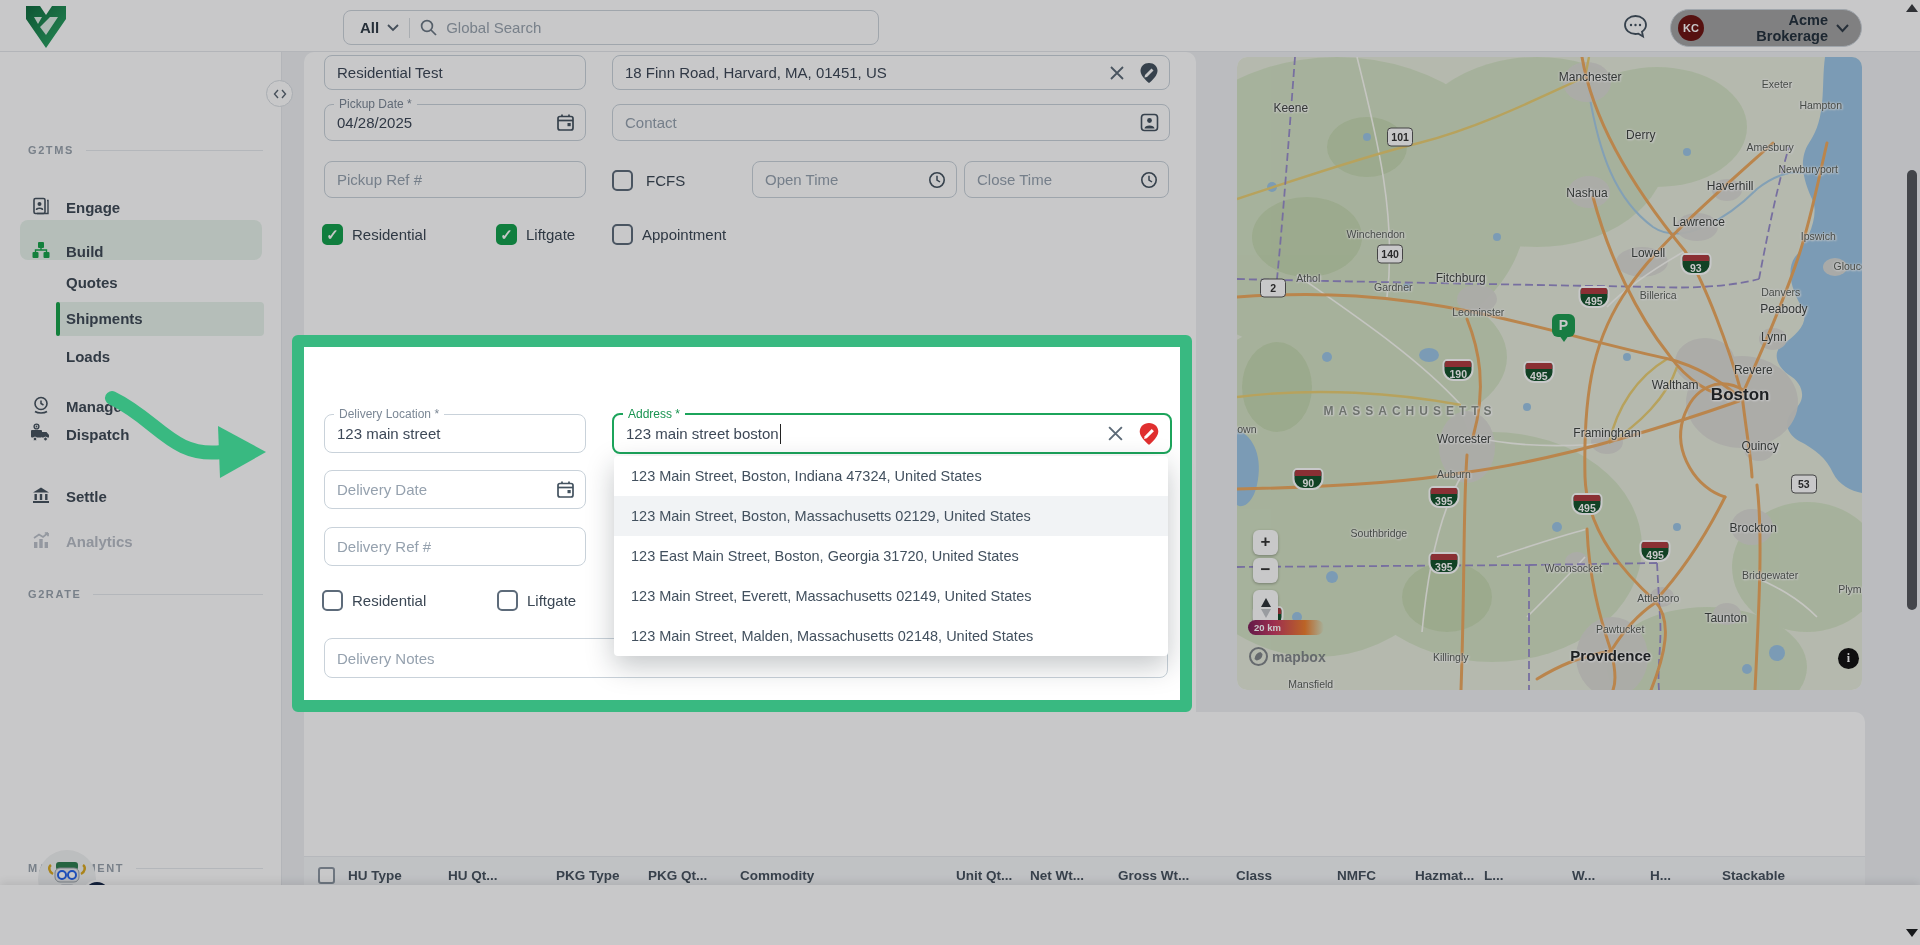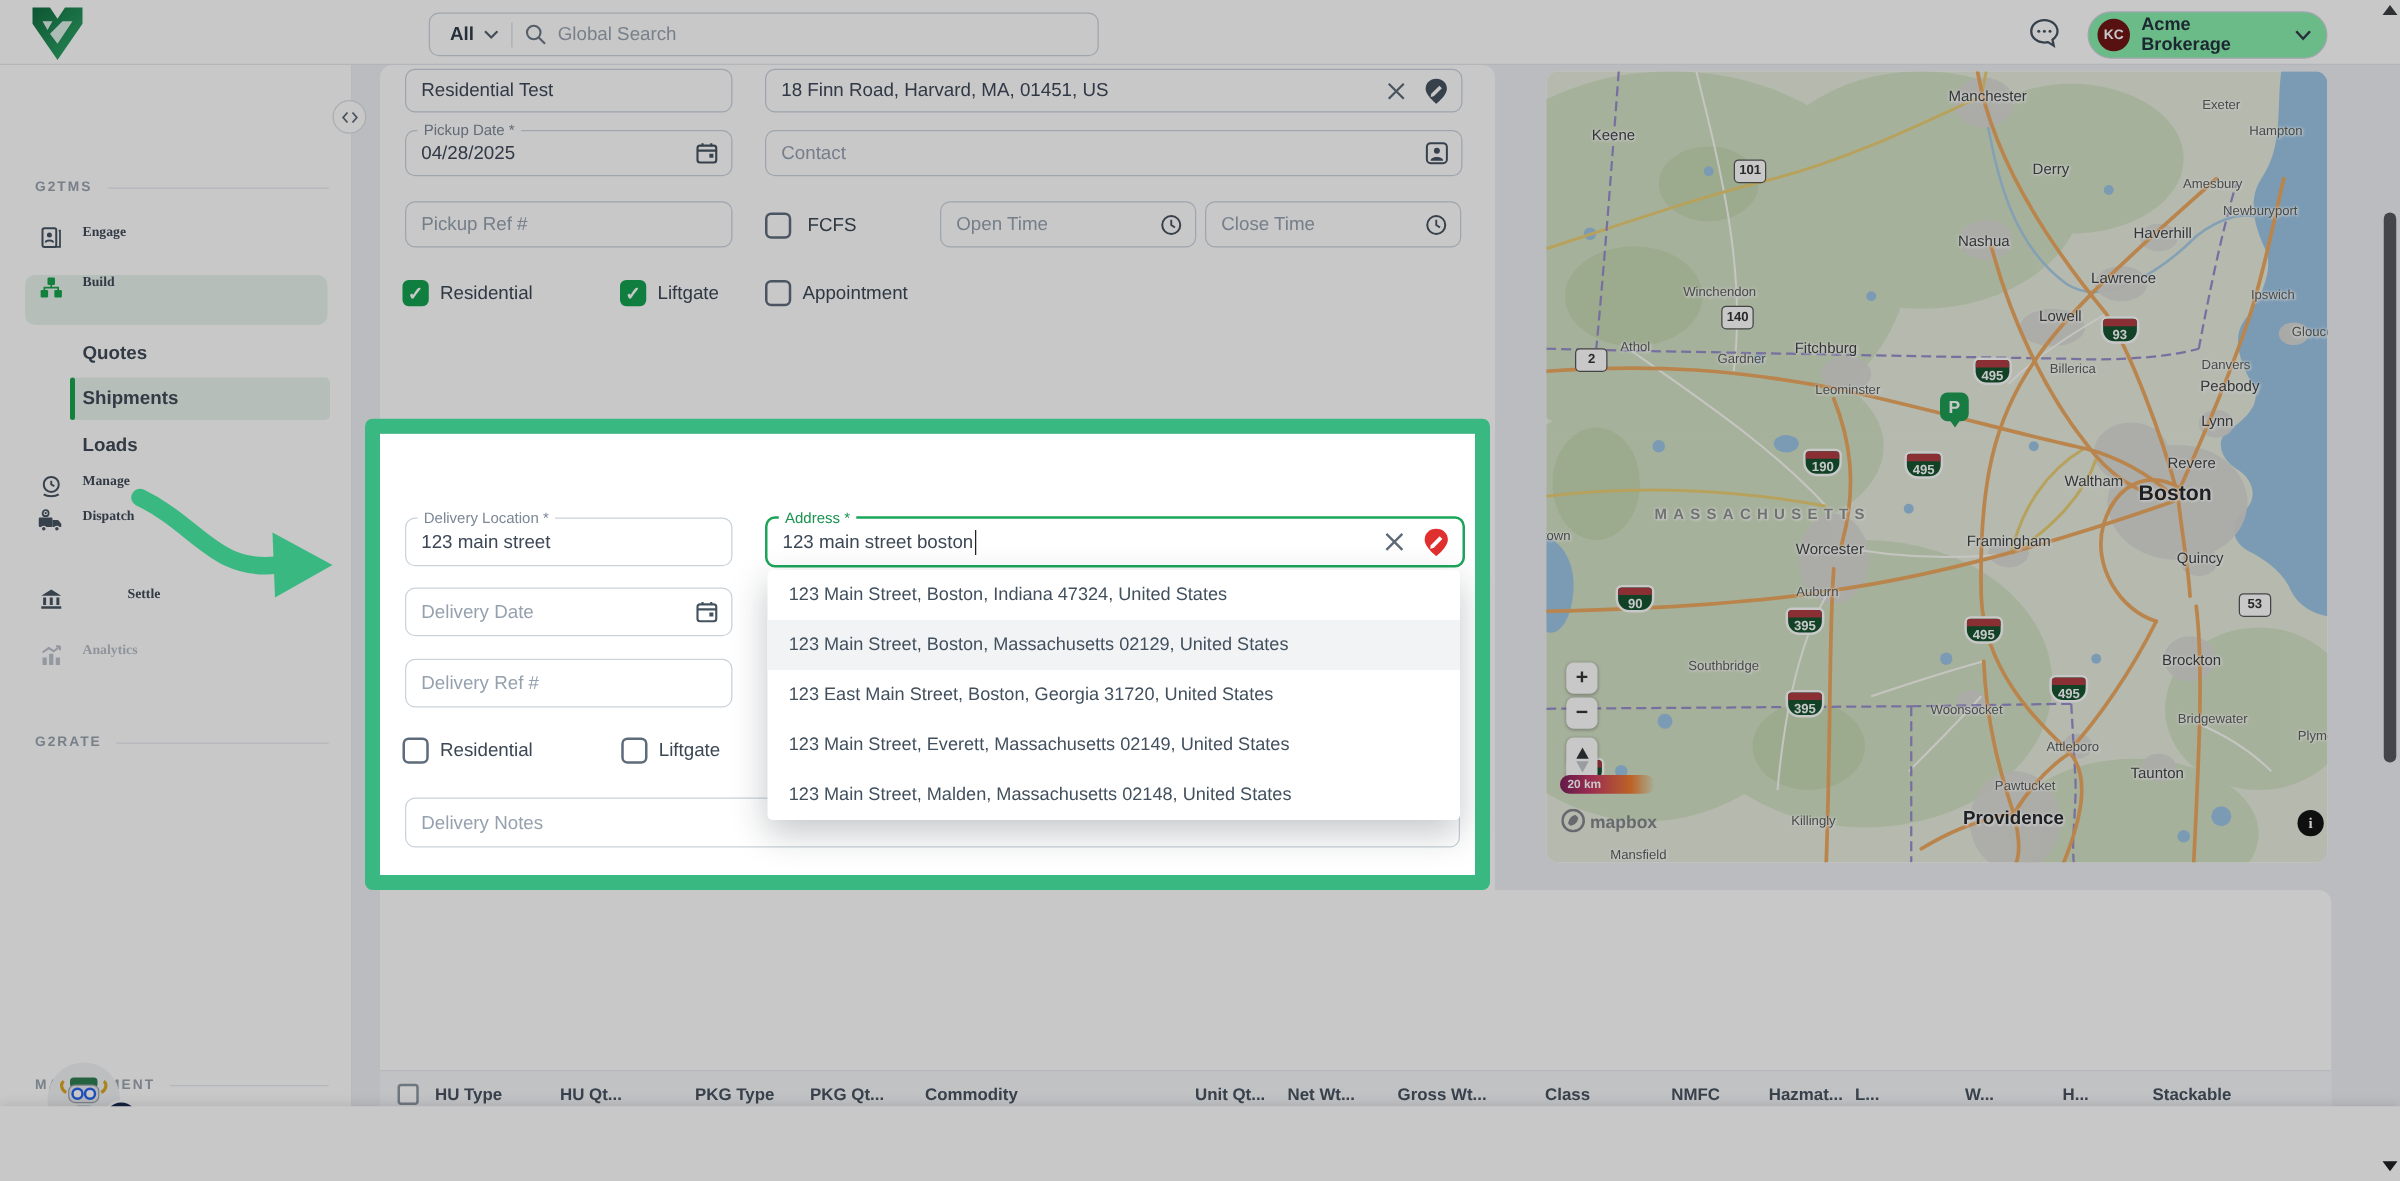--- a/index.html
+++ b/index.html
@@ -10,33 +10,33 @@
 
   
   #topbar { position:absolute; left:0; top:0; width:1920px; height:52px; background:#fff;
             border-bottom:1px solid #e4e7eb; z-index:10; }
   #searchbar { position:absolute; left:343px; top:10px; width:536px; height:35px; background:#fff;
                border:1px solid #ccd3da; border-radius:8px; display:flex; align-items:center; font-size:15px; }
   #searchbar .scope { padding:0 8px 0 16px; color:#2f3b46; font-weight:600;}
   #searchbar .divider { width:1px; height:20px; background:#d7dce1; margin:0 10px; }
   #searchbar .ph { color:#98a3ae; margin-left:9px;}
   #acct-pill { position:absolute; left:1670px; top:9px; width:192px; height:38px; border:1px solid #ccd3da;
-               border-radius:19px; background:#86efac; display:flex; align-items:center; padding:0 12px 0 7px; }
+               border-radius:19px; background:#a3a3a3; display:flex; align-items:center; padding:0 12px 0 7px;text-align:right; }
   #acct-avatar { width:26px; height:26px; border-radius:50%; background:#6d1412; color:#fff; font-size:11px;
                  font-weight:bold; display:flex; align-items:center; justify-content:center; }
   #acct-name { font-size:14.5px; font-weight:700; color:#23303c; margin:0 8px 0 9px; flex:1; }
 
   
   #sidebar { position:absolute; left:0; top:52px; width:282px; height:893px; background:#fff;
              border-right:1px solid #e4e7eb; z-index:5; }
   .sect-hd { position:absolute; left:28px; right:18px; display:flex; align-items:center; gap:12px;
              font-size:11px; font-weight:bold; letter-spacing:1.6px; color:#99a3ad; }
   .sect-hd .line { flex:1; height:1px; background:#e6e9ed; }
-  .nav-item { position:absolute; left:0; width:282px; display:flex; align-items:flex-start; font-size:11px;
-              font-weight:600; color:#3f4a56;font-family:Liberation Serif, serif; }
+  .nav-item { position:absolute; left:0; width:282px; display:flex; align-items:flex-end; font-size:15px;
+              font-weight:600; color:#3f4a56; }
   .nav-item .ni { width:22px; margin-left:30px; display:flex; justify-content:center; }
   .nav-item .nl { margin-left:14px; }
   .nav-sub { position:absolute; left:66px; font-size:15px; font-weight:600; color:#3f4a56; }
   .pill { background:#e7f3eb; border-radius:8px; }
   #ship-sel { position:absolute; left:56px; top:250px; width:208px; height:34px; background:#e7f3eb;
               border-radius:4px; }
   #ship-sel .bar { position:absolute; left:0; top:0; width:4px; height:34px; background:#16a34a; border-radius:2px;}
   .disabled { color:#b7bdc6 !important; }
   #collapse-btn { position:absolute; left:266px; top:80px; width:27px; height:27px; border-radius:50%;
                   background:#fff; border:1px solid #d8dde2; z-index:6; display:flex; align-items:center;
@@ -244,21 +244,21 @@
             <path d="M12 9 L16.5 9 L19 12 L19 14.5 L12 14.5 Z" fill="#46535f"></path>
             <circle cx="5" cy="16" r="1.9" fill="#46535f" stroke="#fff" stroke-width="1"></circle>
             <circle cx="15.5" cy="16" r="1.9" fill="#46535f" stroke="#fff" stroke-width="1"></circle>
             <circle cx="6.5" cy="3.5" r="2.4" fill="none" stroke="#46535f" stroke-width="1.4"></circle>
             <circle cx="6.5" cy="3.5" r=".9" fill="#46535f"></circle>
           </svg>
       </span>
         <span class="nl">Dispatch</span>
     </div>
 
-    <div class="nav-item" style="top:417px;height:36px;gap:36px;">
+    <div class="nav-item" style="top:417px;height:36px;">
       <span class="ni">
         <svg width="20" height="20" viewBox="0 0 20 20">
             <path d="M2 7.5 L10 2.5 L18 7.5 Z" fill="#46535f"></path>
             <rect x="3.5" y="9" width="2.4" height="6" fill="#46535f"></rect>
             <rect x="8.8" y="9" width="2.4" height="6" fill="#46535f"></rect>
             <rect x="14.1" y="9" width="2.4" height="6" fill="#46535f"></rect>
             <rect x="2" y="16" width="16" height="2" fill="#46535f"></rect>
           </svg>
       </span>
         <span class="nl">Settle</span>

